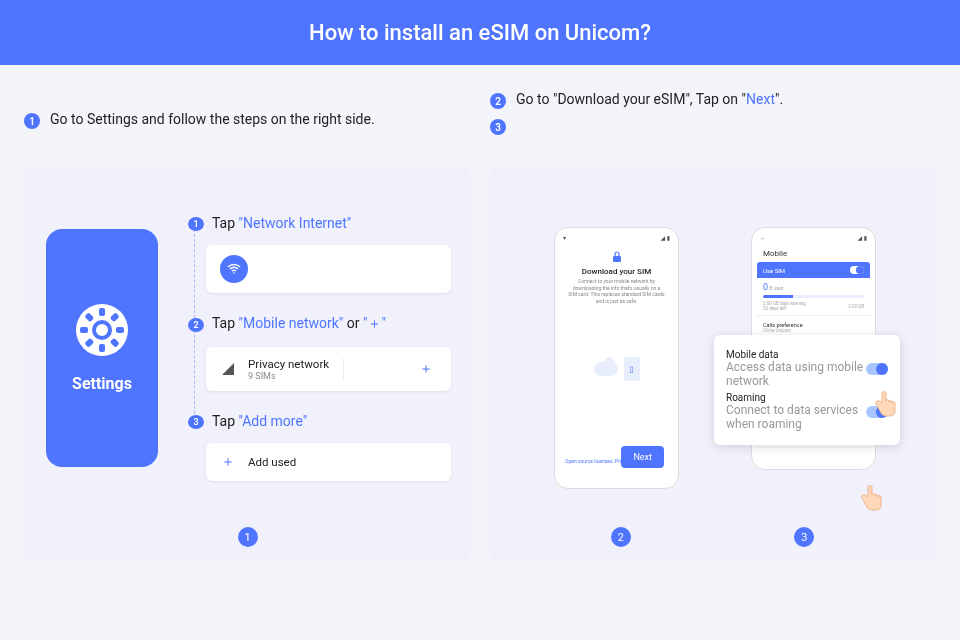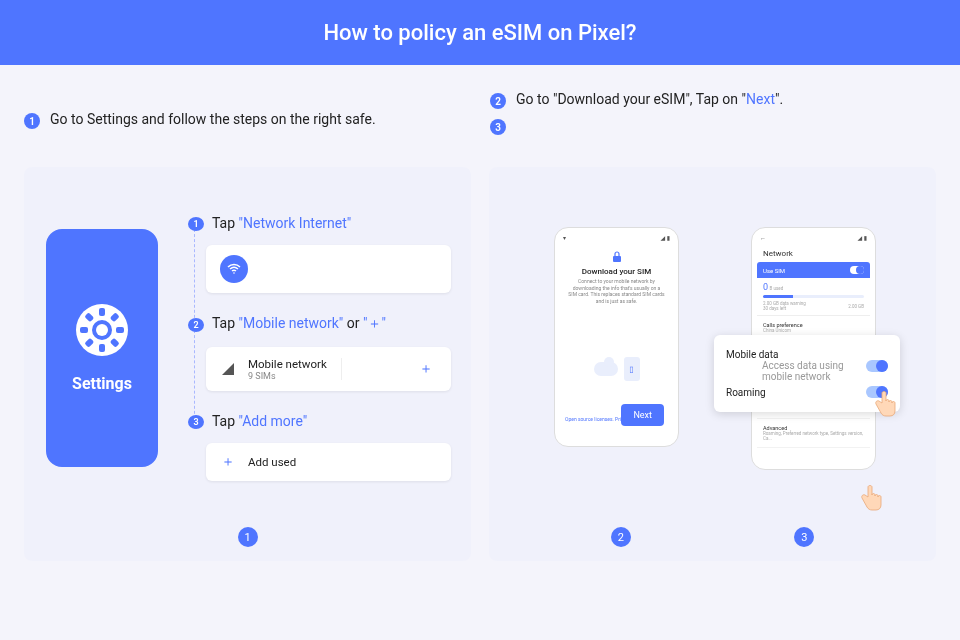--- a/index.html
+++ b/index.html
@@ -33,21 +33,21 @@
   .plus-front { color: #4f75ff; font-size: 14px; width: 16px; text-align: center; }
   .sep { width: 1px; background: #eee; height: 22px; margin: 0 2px; }
   .badge { width: 20px; height: 20px; border-radius: 50%; background: #4f75ff; color: #fff; font-size: 11px; display: inline-flex; align-items: center; justify-content: center; }
   .panel .bottom-badge-row { position: absolute; bottom: 14px; left: 0; right: 0; display: flex; justify-content: center; }
   .panel2 .bottom-badge-row { justify-content: space-around; padding: 0 40px; }
   
   .connector { position: absolute; left: 169.5px; top: 62px; height: 200px; border-left: 1px dashed #a9b8ff; }
   
   .mini-phone { background: #fff; border: 1px solid #ddd; border-radius: 14px; padding: 6px 5px; font-size: 6px; color: #666; position: absolute; }
   .mini-phone .statusbar { font-size: 6px; color: #555; display: flex; justify-content: space-between; padding: 0 3px 4px 3px; }
-  .mp1 { width: 125px; height: 220px; left: 65px; top: 60px; }
+  .mp1 { width: 125px; height: 262px; left: 65px; top: 60px; }
   .mp2 { width: 125px; height: 243px; right: 60px; top: 60px; }
   .mp1 .lock { text-align: center; font-size: 10px; color: #4f75ff; margin: 6px 0 4px; }
   .mp1 .dl-title { text-align: center; font-size: 8px; color: #222; font-weight: 500; }
   .mp1 .dl-sub { text-align: center; font-size: 5px; color: #888; padding: 2px 8px; line-height: 1.3; }
   .mp1 .illus { height: 70px; display: flex; align-items: center; justify-content: center; gap: 6px; margin-top: 28px; }
   .mp1 .cloud { width: 24px; height: 14px; background: #e9eefc; border-radius: 10px; position: relative; }
   .mp1 .cloud::before { content: ""; position: absolute; width: 10px; height: 10px; background: #e9eefc; border-radius: 50%; top: -5px; right: 4px; }
   .mp1 .simchip { width: 16px; height: 24px; background: #e9eefc; border-radius: 3px; display: flex; align-items: center; justify-content: center; color: #4f75ff; font-size: 8px; }
   .mp1 .next-btn { background: #4f75ff; color: #fff; font-size: 9px; padding: 6px 12px; border-radius: 4px; position: absolute; right: 14px; bottom: 20px; }
   .mp1 .footer-link { position: absolute; left: 10px; bottom: 24px; font-size: 5px; color: #4f75ff; }
@@ -62,39 +62,39 @@
   .mp2 .usage .small { color: #aaa; font-size: 4.5px; }
   .mp2 .usage .bar { height: 3px; background: linear-gradient(to right, #4f75ff 30%, #e9eefc 30%); margin: 3px 0; border-radius: 2px; }
   .mp2 .usage .right-small { position: absolute; right: 6px; top: 26px; font-size: 4.5px; color: #aaa; }
   .mp2 .row { padding: 6px; border-bottom: 1px solid #f2f2f2; font-size: 5.5px; color: #333; }
   .mp2 .row .rs { color: #aaa; font-size: 4.5px; }
   .mp2 .carrier { font-size: 8px; color: #333; padding: 4px 6px; }
   
   .popup { position: absolute; background: #fff; border-radius: 6px; box-shadow: 0 2px 10px rgba(0,0,0,0.15); padding: 10px 12px; right: 36px; top: 168px; width: 186px; }
   .popup .item { display: flex; justify-content: space-between; align-items: center; margin: 4px 0; }
   .popup .it-title { font-size: 10px; color: #222; }
-  .popup .it-sub { font-size: 10px; color: #999; margin-left: 36px; }
+  .popup .it-sub { font-size: 12px; color: #999; }
   .popup .toggle-on { width: 22px; height: 12px; background: #a9c7ff; border-radius: 6px; position: relative; flex: 0 0 22px; }
   .popup .toggle-on::after { content: ""; width: 12px; height: 12px; background: #4f75ff; border-radius: 50%; position: absolute; right: 0; top: 0; }
   .top-row .col:first-child { padding-top: 20px; }
   svg { display: block; }
 </style>
 </head>
 <body>
 
 <div class="header">
-  <span>How to policy an eSIM on Pixel?</span>
+  <span>How to install an eSIM on Unicom?</span>
 </div>
 
 <div class="content">
   <div class="top-row">
     <div class="col">
       <div class="step-line">
         <span class="numcircle">1</span>
-        <span>Go to Settings and follow the steps on the right safe.</span>
+        <span>Go to Settings and follow the steps on the right side.</span>
       </div>
     </div>
     <div class="col">
       <div class="step-line">
         <span class="numcircle">2</span>
         <span>
           <span>Go to "Download your eSIM", Tap on "</span><span class="link">Next</span><span>".</span>
         </span>
       </div>
       <div class="step-line">
@@ -153,21 +153,21 @@
             <span class="numcircle">2</span>
             <span><span>Tap </span><span class="blue-text">"Mobile network"</span><span> or </span><span class="blue-text">"＋"</span></span>
           </div>
           <div class="card">
             <div class="signal-icon">
               <svg viewBox="0 0 16 16">
                   <path d="M2 14 L14 14 L14 2 Z" fill="#555"></path>
                 </svg>
             </div>
             <div>
-              <div class="title">Mobile network</div>
+              <div class="title">Privacy network</div>
               <div class="sub-t">9 SIMs</div>
             </div>
             <div class="sep"></div>
             <div class="plus-end">＋</div>
           </div>
         </div>
 
         <div class="sub">
           <div class="sub-title">
             <span class="numcircle">3</span>
@@ -211,21 +211,21 @@
         <svg viewBox="0 0 32 32">
             <path d="M14 6 v10 l-3 -2 c-2 -1 -4 1 -3 3 l5 9 c1 2 3 3 5 3 h4 c3 0 5 -2 5 -5 v-8 c0 -2 -3 -2 -3 0 v-1 c0 -2 -3 -2 -3 0 v-1 c0 -2 -3 -2 -3 0 V6 c0 -2 -4 -2 -4 0 Z" fill="#ffd8b8" stroke="#e8a878" stroke-width="0.8"></path>
           </svg>
       </div>
 
       <div class="mini-phone mp2">
         <div class="statusbar">
             <span>←</span>
             <span>◢ ▮</span>
           </div>
-        <div class="carrier">Network</div>
+        <div class="carrier">Mobile</div>
         <div class="bluebanner">
           <span>Use SIM</span>
           <span class="toggle" style="background:#fff"></span>
         </div>
         <div class="usage">
           <span class="big">0</span>
           <span class="small">B used</span>
           <div class="bar"></div>
           <div class="small">2.00 GB data warning</div>
           <div class="small">30 days left</div>
@@ -247,20 +247,21 @@
         <div class="item">
           <div>
             <div class="it-title">Mobile data</div>
             <div class="it-sub">Access data using mobile network</div>
           </div>
           <div class="toggle-on"></div>
         </div>
         <div class="item">
           <div>
             <div class="it-title">Roaming</div>
+            <div class="it-sub">Connect to data services when roaming</div>
           </div>
           <div class="toggle-on"></div>
         </div>
       </div>
       <div class="hand2">
         <svg viewBox="0 0 32 32">
             <path d="M14 6 v10 l-3 -2 c-2 -1 -4 1 -3 3 l5 9 c1 2 3 3 5 3 h4 c3 0 5 -2 5 -5 v-8 c0 -2 -3 -2 -3 0 v-1 c0 -2 -3 -2 -3 0 v-1 c0 -2 -3 -2 -3 0 V6 c0 -2 -4 -2 -4 0 Z" fill="#ffd8b8" stroke="#e8a878" stroke-width="0.8"></path>
           </svg>
       </div>
 

